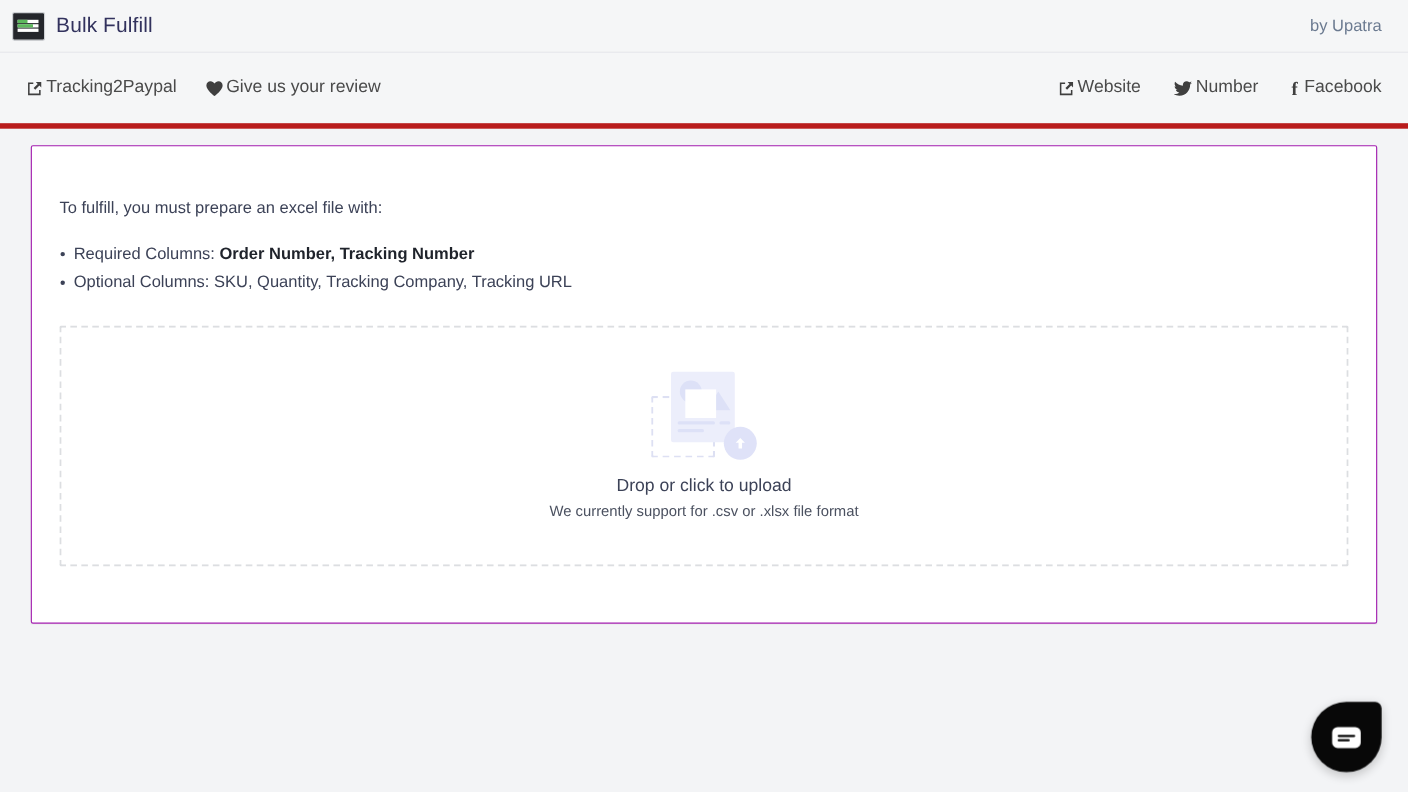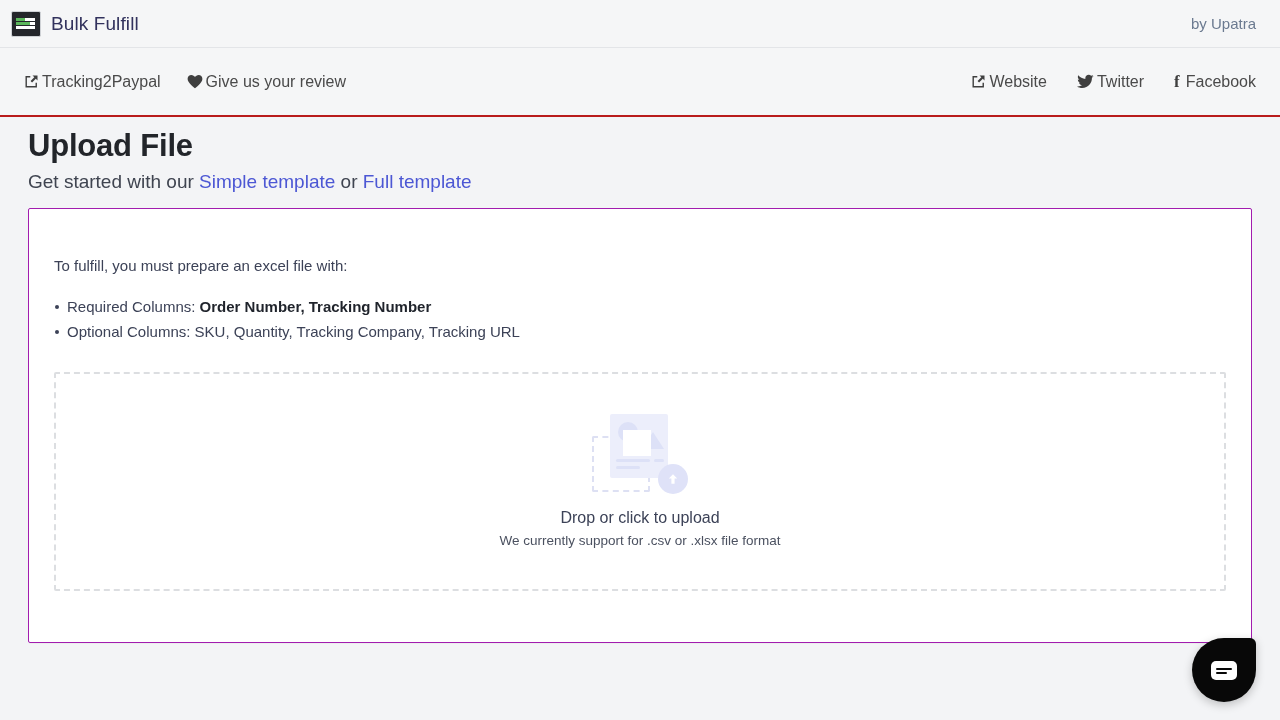--- a/index.html
+++ b/index.html
@@ -73,21 +73,21 @@
 
   .brand-by {
     font-size: 15px;
     color: #6b7a90;
   }
 
   
   .navbar {
     height: 69px;
     background: #f5f6f7;
-    border-bottom: 2px solid #b91c1c;
+    border-bottom: 5px solid #b91c1c;
     display: flex;
     align-items: center;
     justify-content: space-between;
     padding: 0 24px;
   }
 
   .nav-group { display: flex; align-items: center; }
   .nav-group.left  > .nav-link { margin-right: 26px; }
   .nav-group.left  > .nav-link:last-child { margin-right: 0; }
   .nav-group.right > .nav-link { margin-left: 30px; }
@@ -355,39 +355,33 @@
       </span>
       <span>Website</span>
     </a>
 
     <a class="nav-link">
       <span class="ico">
         <svg width="17" height="15" viewBox="0 0 18 15">
           <path d="M17.6 1.9c-.6.3-1.3.5-2 .6.7-.4 1.3-1.1 1.5-1.9-.7.4-1.4.7-2.2.8C14.3.8 13.4.4 12.4.4c-2 0-3.6 1.6-3.6 3.6 0 .3 0 .6.1.8C5.9 4.7 3.2 3.2 1.4 1 1.1 1.5.9 2.1.9 2.8c0 1.2.6 2.3 1.6 2.9-.6 0-1.1-.2-1.6-.4 0 1.7 1.2 3.2 2.8 3.5-.3.1-.6.1-.9.1-.2 0-.4 0-.7-.1.5 1.4 1.8 2.4 3.3 2.5-1.2 1-2.8 1.5-4.4 1.5H0c1.6 1 3.5 1.6 5.5 1.6 6.6 0 10.3-5.5 10.3-10.3v-.5c.7-.5 1.3-1.1 1.8-1.7z"></path>
         </svg>
       </span>
-      <span>Twitter</span>
+      <span>Number</span>
     </a>
 
     <a class="nav-link">
       <span class="ico fb">f</span>
       <span>Facebook</span>
     </a>
 
   </div>
 </div>
 
 <div class="page">
 
-  <div class="page-head">
-    <h1 class="page-title">Upload File</h1>
-    <div class="page-sub">
-      <span>Get started with our </span><a>Simple template</a><span> or </span><a>Full template</a>
-    </div>
-  </div>
 
   <div class="card">
 
     <div class="req-block">
       <div class="req-lead">To fulfill, you must prepare an excel file with:</div>
       <ul class="req-list">
         <li><span>Required Columns: </span><b>Order Number, Tracking Number</b></li>
         <li>Optional Columns: SKU, Quantity, Tracking Company, Tracking URL</li>
       </ul>
     </div>

